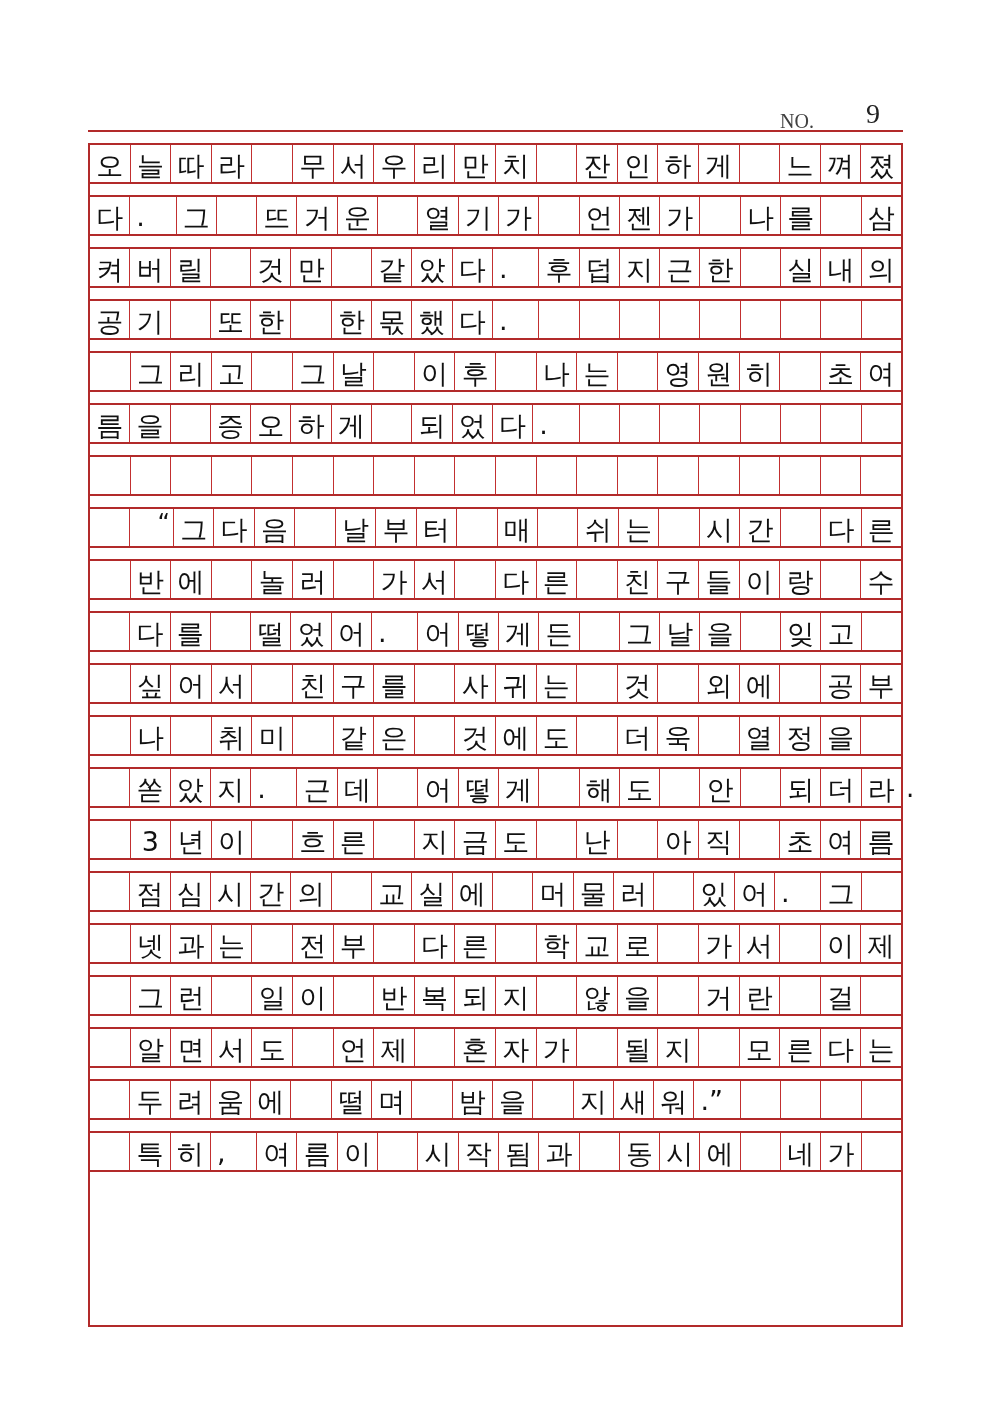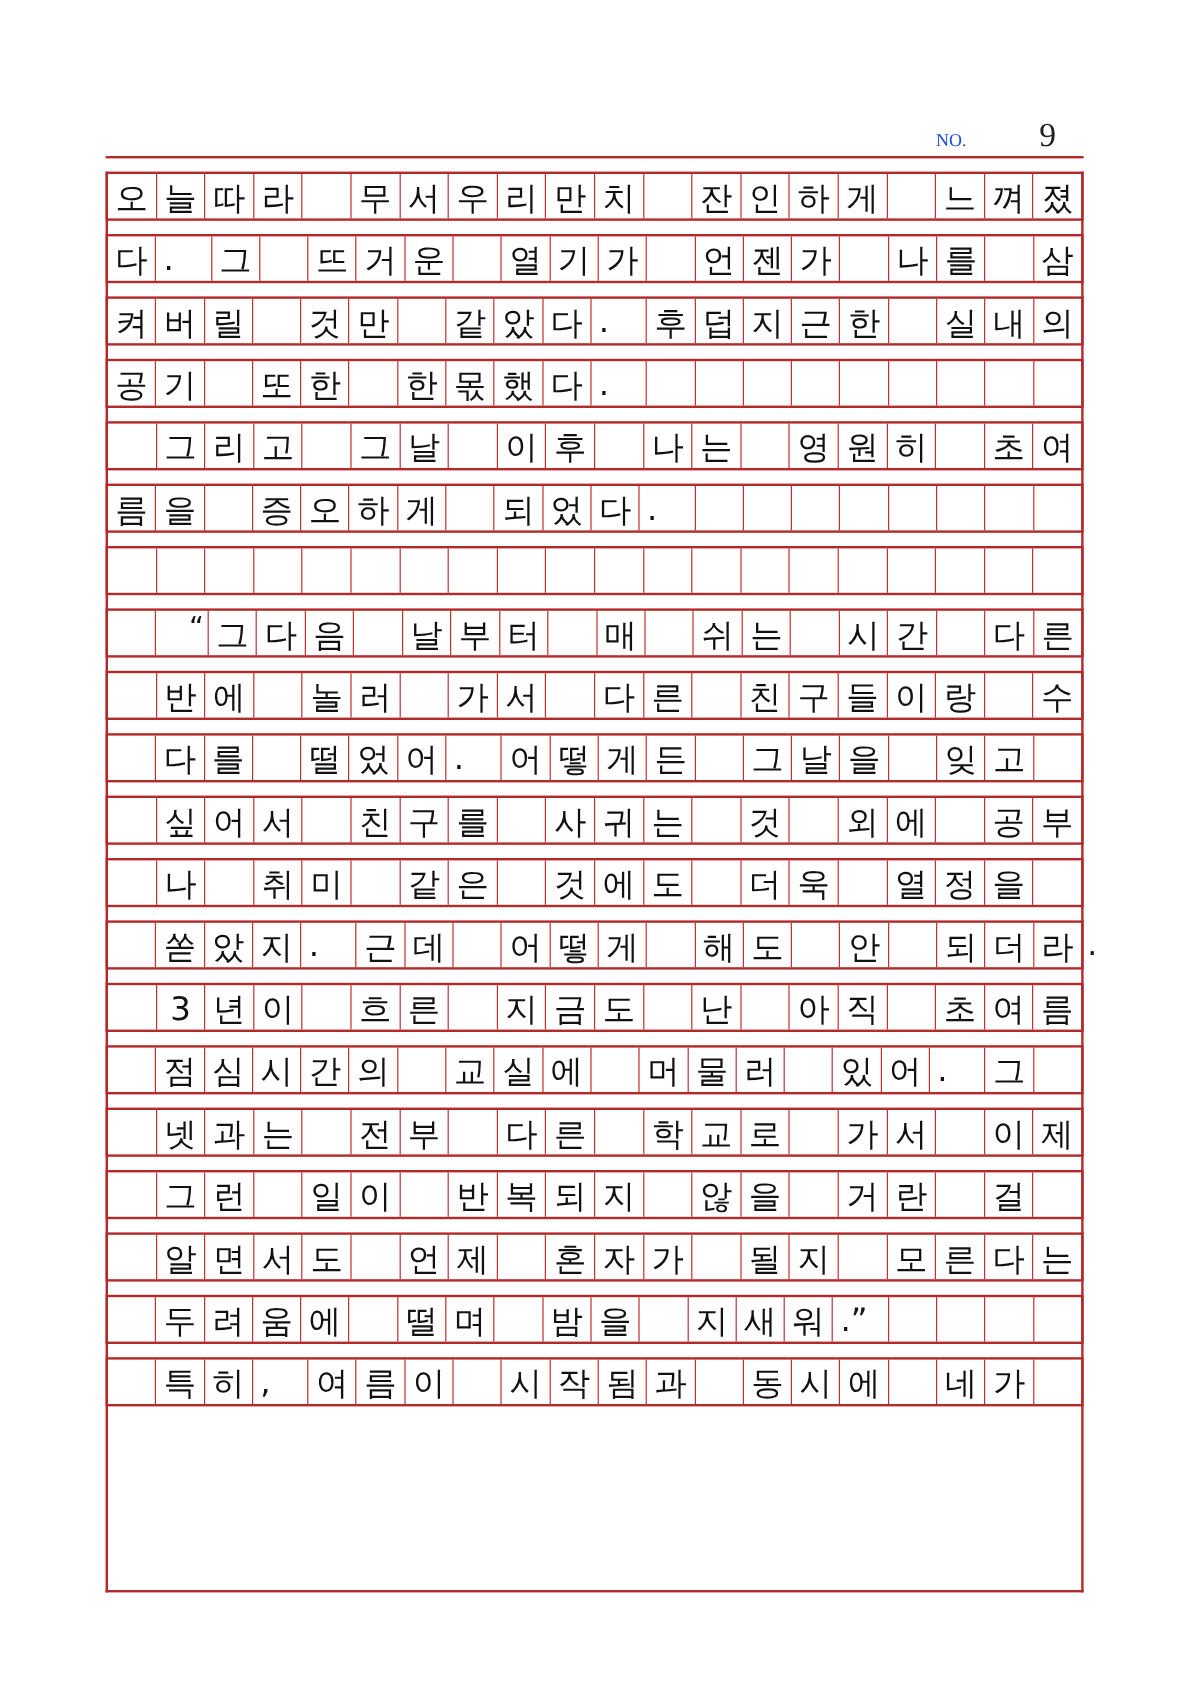--- a/index.html
+++ b/index.html
@@ -1,20 +1,20 @@
 <!DOCTYPE html>
 <html><head>
 <meta charset="utf-8">
 <style>
   html, body { margin: 0; padding: 0; background: #ffffff; }
   body { width: 992px; height: 1403px; position: relative; overflow: hidden;
          font-family: "DejaVu Sans", sans-serif; }
   .page-no { position: absolute; top: 98px; left: 760px; width: 140px; height: 30px; }
   .no-label { position: absolute; left: 20px; top: 12px; font-family: "Liberation Serif", serif;
-              font-size: 15px; color: #1d4ed8; letter-spacing: 0px; }
+              font-size: 20px; color: #404040; letter-spacing: 0px; }
   .no-value { position: absolute; left: 106px; top: 0px; font-family: "Liberation Serif", serif;
               font-size: 28px; color: #222; }
   .top-rule { position: absolute; left: 88px; top: 130px; width: 815px; height: 0;
               border-top: 2px solid #b22a2a; }
   .frame { position: absolute; left: 88px; top: 143px; width: 815px; height: 1184px;
            border-left: 2px solid #b22a2a; border-right: 2px solid #b22a2a;
            border-bottom: 2px solid #b22a2a; box-sizing: border-box; }
   .row { position: absolute; left: 88px; width: 815px; height: 41px; display: flex;
          box-sizing: border-box; border-top: 2px solid #b22a2a; border-bottom: 2px solid #b22a2a; }
   .cell { flex: 1 1 0; box-sizing: border-box; border-left: 1px solid #c23030;

